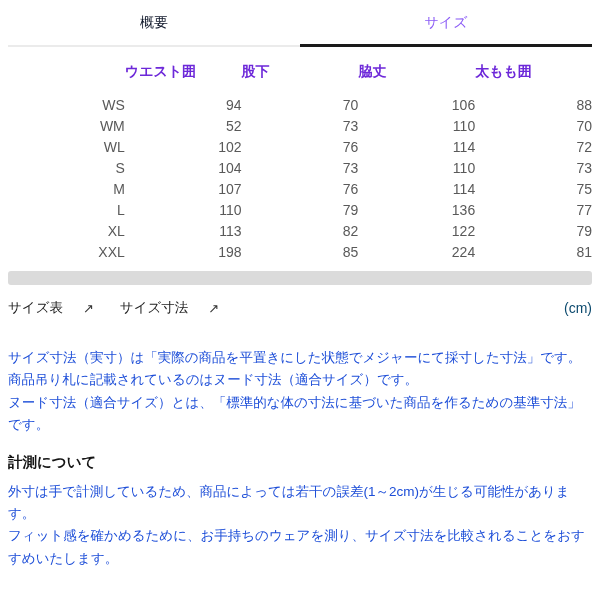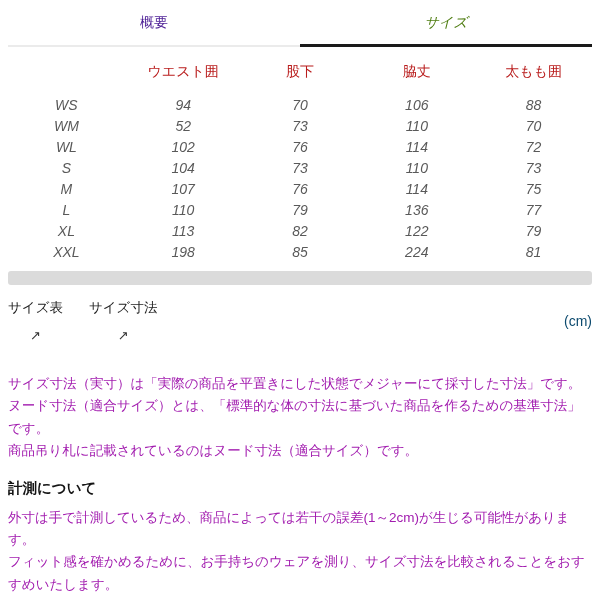--- a/index.html
+++ b/index.html
@@ -12,53 +12,51 @@
     overflow: hidden;
   }
   .page { padding: 10px 8px 0 8px; }
 
   
   .tabs { display: flex; }
   .tab {
     flex: 1 1 50%;
     text-align: center;
     font-size: 14px;
-    color: #4c1d95;
+    color: #0f172a;
     padding: 4px 0 13px 0;
     border-bottom: 2px solid #ebebeb;
     cursor: pointer;
   }
   .tab--active {
-    color: #4d7c0f;
+    color: #8b5cf6;
     padding-bottom: 2px;
     border-bottom: 3px solid #1a1a1a;
-    font-style: italic;
   }
 
   
   .size-table {
     width: 100%;
     table-layout: fixed;
     border-collapse: collapse;
     margin-top: 16px;
     font-size: 14px;
     color: #595959;
   }
   .size-table th {
-    font-weight: normal;
-    text-align: center;
+    font-weight: bold;
+    text-align: left;
     padding: 0 0 14px 0;
-    color: #b91c1c;
+    color: #6d28d9;
   }
   .size-table td {
-    text-align: center;
+    text-align: right;
     padding: 0;
     height: 21px;
     line-height: 21px;
-    font-style: italic;
   }
 
   
   .hscroll {
     margin-top: 8px;
     height: 14px;
     background: #dbdbdb;
     border-radius: 3px;
   }
 
@@ -66,42 +64,41 @@
   .links-row {
     display: flex;
     align-items: center;
     margin-top: 14px;
     font-size: 13.5px;
     color: #222222;
   }
   .doc-link {
     display: inline-flex;
     align-items: center;
-    gap: 11px;
+    gap: 20px;
     margin-right: 26px;
     cursor: pointer;
-    flex-direction: column;
   }
   .ext-arrow { font-size: 13px; color: #333333; }
   .unit { margin-left: auto; font-size: 14px; color: #0c4a6e; }
 
   
   .section-1 { margin-top: 30px; }
   .section-2 { margin-top: 16px; }
   .section-heading {
     font-size: 14.5px;
     font-weight: bold;
     color: #141414;
     margin: 0 0 9px 0;
   }
   .section p {
     margin: 0;
     font-size: 13.5px;
     line-height: 22.4px;
-    color: #a21caf;
+    color: #1d4ed8;
   }
 </style>
 </head>
 <body>
 
 <div class="page">
 
   <div class="tabs">
     <div class="tab">概要</div>
     <div class="tab tab--active">サイズ</div>
@@ -193,22 +190,22 @@
     </span>
     <span class="doc-link">
       <span>サイズ寸法</span>
       <span class="ext-arrow">↗</span>
     </span>
     <span class="unit">(cm)</span>
   </div>
 
   <div class="section section-1">
     <p>サイズ寸法（実寸）は「実際の商品を平置きにした状態でメジャーにて採寸した寸法」です。</p>
+    <p>商品吊り札に記載されているのはヌード寸法（適合サイズ）です。</p>
     <p>ヌード寸法（適合サイズ）とは、「標準的な体の寸法に基づいた商品を作るための基準寸法」です。</p>
-    <p>商品吊り札に記載されているのはヌード寸法（適合サイズ）です。</p>
   </div>
 
   <div class="section section-2">
     <h3 class="section-heading">計測について</h3>
     <p>外寸は手で計測しているため、商品によっては若干の誤差(1～2cm)が生じる可能性があります。</p>
     <p>フィット感を確かめるために、お手持ちのウェアを測り、サイズ寸法を比較されることをおすすめいたします。</p>
   </div>
 
 </div>
 

